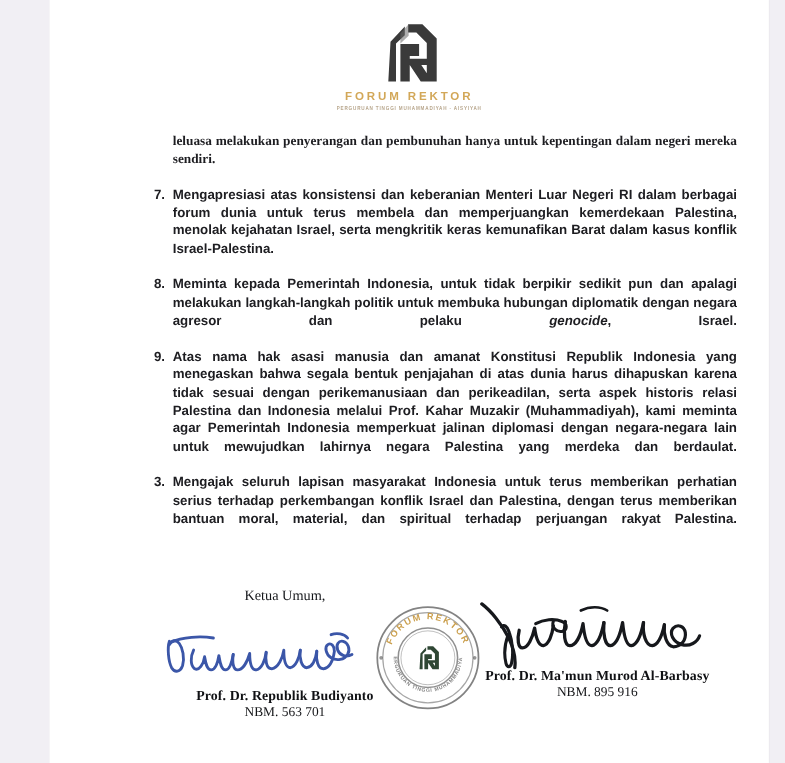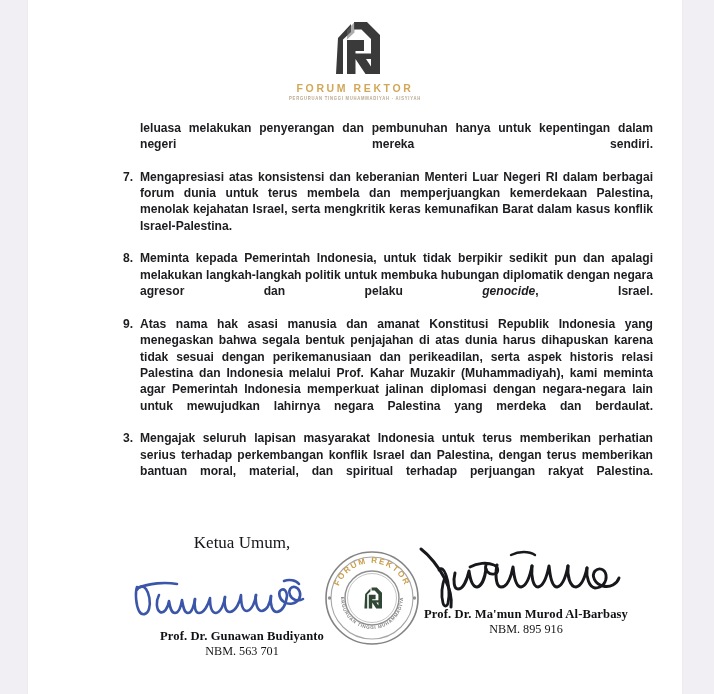--- a/index.html
+++ b/index.html
@@ -9,21 +9,21 @@
   }
   body {
     width: 714px;
     height: 694px;
     overflow: hidden;
     font-family: "Liberation Sans", sans-serif;
   }
 
   .page {
     position: absolute;
-    left: 28px;
+    left: 45px;
     top: 0;
     width: 654px;
     height: 694px;
     background: #ffffff;
     box-shadow: 0 0 1px rgba(0,0,0,0.10);
     overflow: hidden;
   }
 
   
   .letterhead {
@@ -65,20 +65,21 @@
     line-height: 16.35px;
     color: #1d1d21;
     font-weight: bold;
     text-align: justify;
     text-justify: inter-word;
   }
 
   .cont-para {
     margin: 0;
     padding-left: 31px;
+    font-family: Liberation Serif, serif;
   }
 
   ol.clauses {
     list-style: none;
     margin: 0;
     padding: 0;
   }
   ol.clauses li {
     position: relative;
     padding-left: 31px;
@@ -131,21 +132,21 @@
   .sig-col {
     width: 250px;
     text-align: center;
     position: relative;
   }
   .sig-col.left { margin-left: 8px; }
   .sig-col.right { margin-right: 2px; }
 
   .sig-role {
     font-family: "Liberation Serif", serif;
-    font-size: 17px;
+    font-size: 13px;
     color: #14161a;
     margin-bottom: 2px;
   }
   .sig-space {
     height: 74px;
     position: relative;
   }
   .sig-name {
     font-family: "Liberation Serif", serif;
     font-size: 12.6px;
@@ -253,21 +254,21 @@
               <path d="M9 17 C20 12 36 11 48 13"></path>
               <path d="M30 24 C27 30 27 38 31 41 C35 43 39 37 40 30 C41 36 42 42 46 42 C50 42 52 35 53 29 C54 35 55 42 59 42 C63 42 65 34 66 28"></path>
               <path d="M66 28 C65 35 66 42 70 42 C75 42 79 34 81 27 C81 34 82 42 87 42 C92 41 95 33 96 26"></path>
               <path d="M96 26 C95 33 96 41 101 41 C107 40 111 31 112 24 C112 31 113 40 118 40 C123 39 126 31 127 24"></path>
               <path d="M127 24 C126 31 128 40 133 40 C138 39 141 32 142 25"></path>
               <path d="M142 25 C141 33 143 41 148 41 C154 40 157 32 158 25 C158 20 155 17 152 19 C149 21 150 28 155 31 C160 34 167 33 170 28 C173 23 170 17 166 16 C162 15 159 19 161 24 C163 29 169 31 174 28"></path>
               <path d="M155 10 C160 8 167 9 170 13"></path>
             </g>
           </svg>
         </div>
-        <div class="sig-name">Prof. Dr. Gunawan Budiyanto</div>
+        <div class="sig-name">Prof. Dr. Republik Budiyanto</div>
         <div class="sig-id">NBM. 563 701</div>
       </div>
 
       <div class="sig-col right">
         <div class="sig-space">
           <svg class="signature-img sig-right-ink" viewBox="0 0 210 72">
             <g fill="none" stroke="#16181c" stroke-linecap="round" stroke-linejoin="round">
               <path d="M6 12 C14 18 24 30 30 42 C35 52 37 62 36 70" stroke-width="3"></path>
               <path d="M30 40 C27 48 26 58 28 66 C29 70 32 70 33 66 C35 58 34 46 31 38 C29 32 26 30 24 33" stroke-width="2.8"></path>
               <path d="M40 36 C38 44 39 52 43 52 C48 52 52 43 54 34 C55 41 57 50 62 50 C67 49 70 40 71 32" stroke-width="3"></path>

